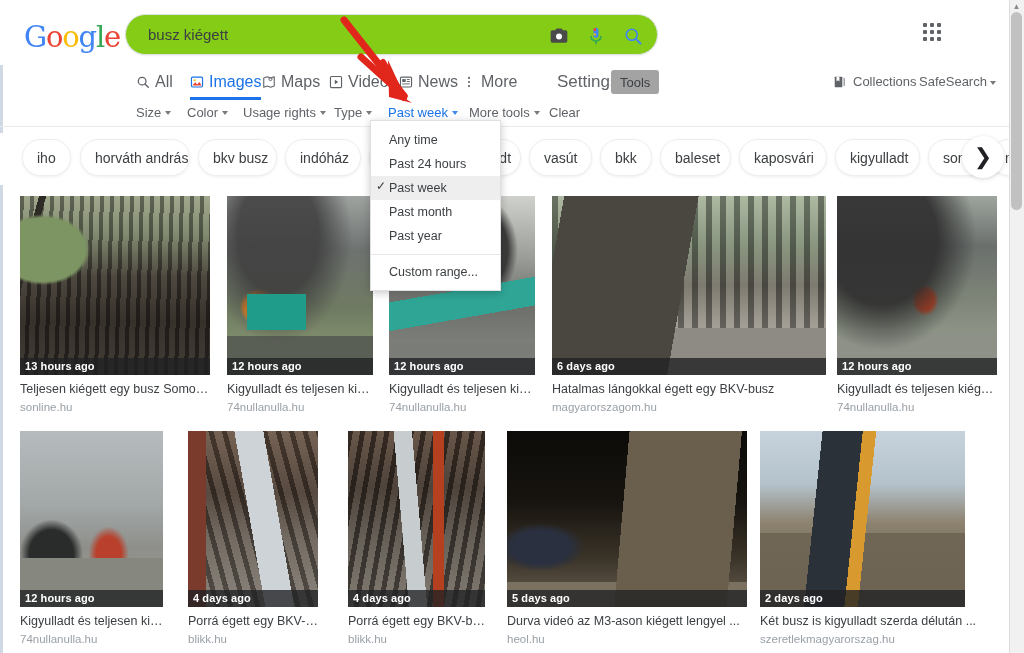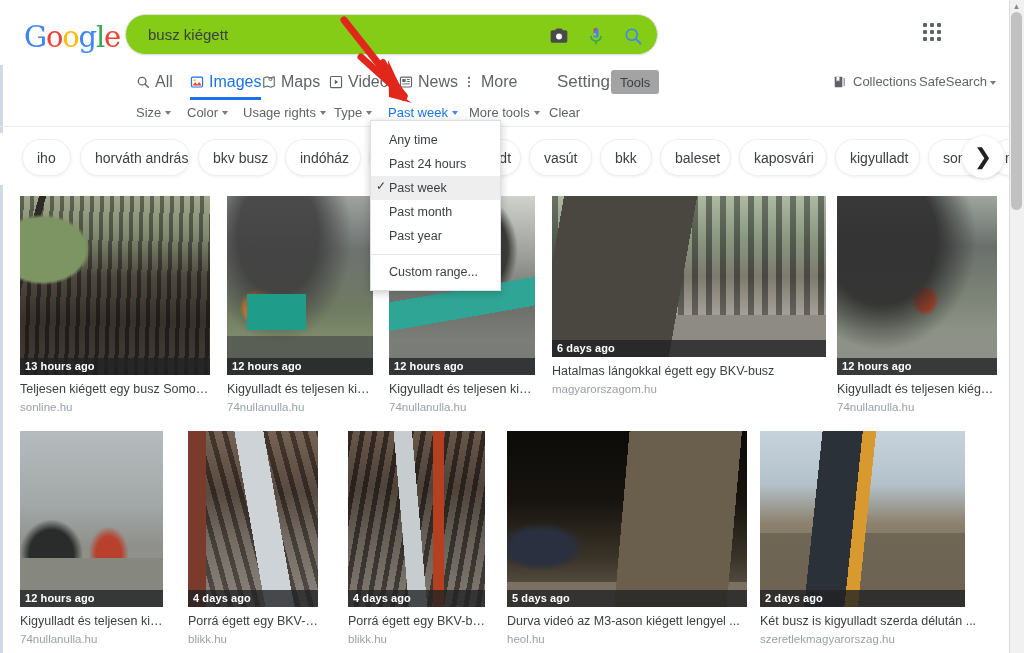--- a/index.html
+++ b/index.html
@@ -418,21 +418,21 @@
           linear-gradient(170deg, transparent 0 52%, #2fa596 52% 66%, transparent 66%),
           linear-gradient(0deg, #7a7c78 0 18%, transparent 18%),
           radial-gradient(ellipse at 62% 30%, #3b3b39 0 22%, transparent 30%)"></div>
         <div class="badge">12 hours ago</div>
       </div>
       <div class="ttitle">Kigyulladt és teljesen kiége...</div>
       <div class="tsrc">74nullanulla.hu</div>
     </div>
 
     <div class="tile" style="left:552px;top:8px;width:274px">
-      <div class="thumb" style="width:274px;height:161px;background:linear-gradient(180deg,#a8b8a0 0%,#7d8f78 26%,#6d6b62 50%,#9a9790 72%,#a9a7a0 100%)">
+      <div class="thumb" style="width:274px;height:179px;background:linear-gradient(180deg,#a8b8a0 0%,#7d8f78 26%,#6d6b62 50%,#9a9790 72%,#a9a7a0 100%)">
         <div class="sc" style="background:
           linear-gradient(100deg, transparent 0 4%, #4a4640 4% 48%, transparent 48%),
           linear-gradient(0deg, #8e8b84 0 26%, transparent 26%),
           repeating-linear-gradient(90deg, rgba(30,28,25,.45) 0 6px, rgba(200,190,170,.18) 6px 14px)"></div>
         <div class="badge">6 days ago</div>
       </div>
       <div class="ttitle">Hatalmas lángokkal égett egy BKV-busz</div>
       <div class="tsrc">magyarorszagom.hu</div>
     </div>
 

